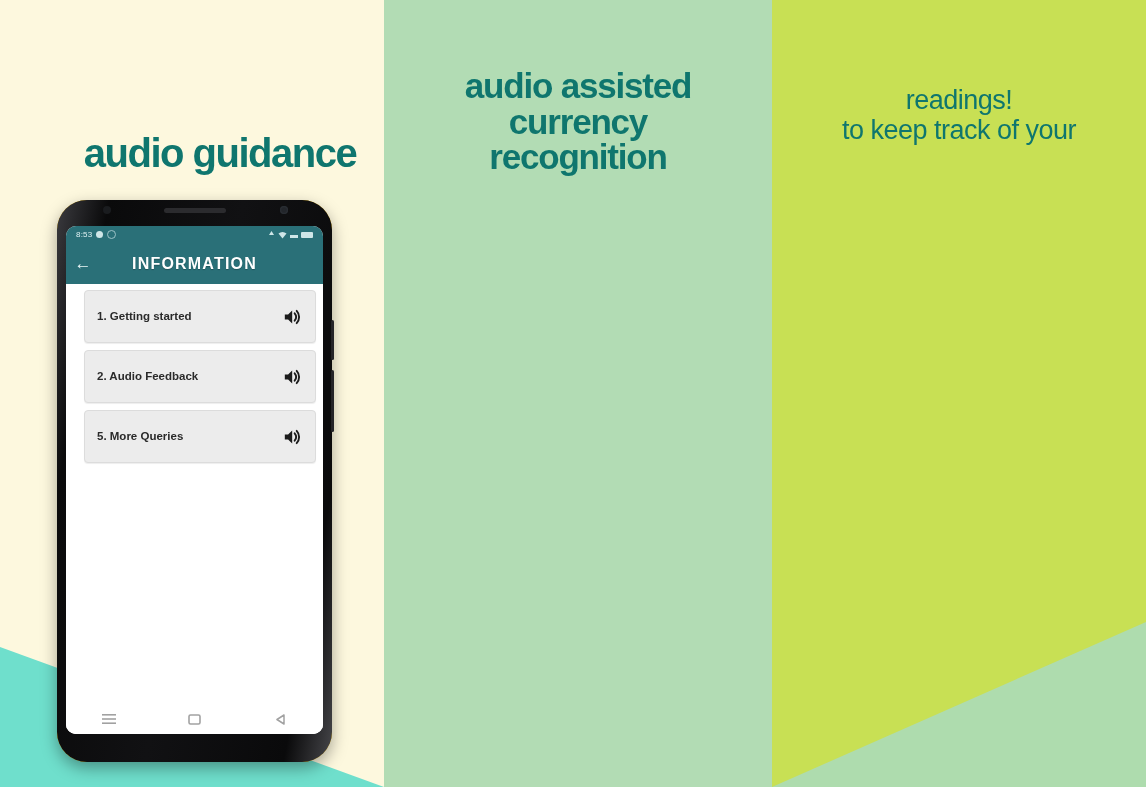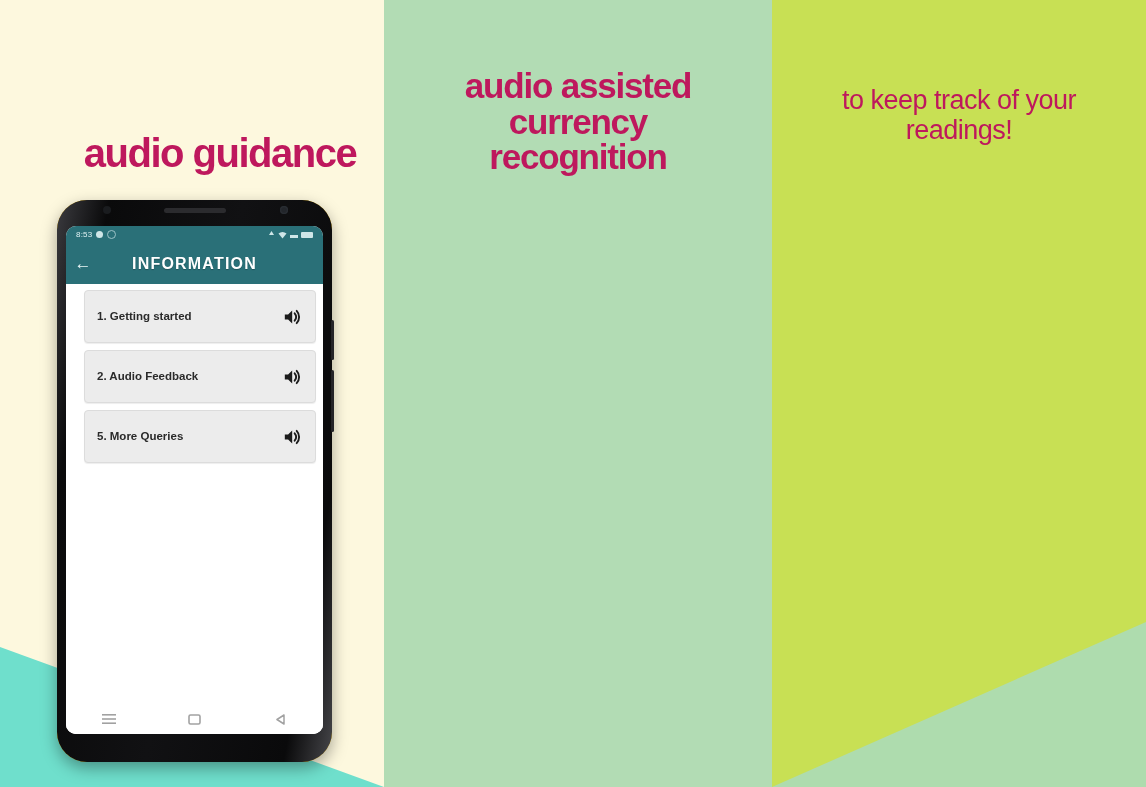--- a/index.html
+++ b/index.html
@@ -15,21 +15,21 @@
   #panel1{left:0;width:440px;background:#fdf8de;}
   #panel2{left:384px;width:388px;background:#b2dcb4;}
   #panel3{left:772px;width:374px;background:#c8e054;}
 
   
   .tri{position:absolute;width:0;height:0;}
   #tri1{left:0;bottom:0;border-left:384px solid #6fdfcc;border-top:140px solid transparent;}
   #tri3{left:0;bottom:0;border-right:374px solid #aedcae;border-top:165px solid transparent;}
 
   
-  .headline{position:absolute;left:0;width:100%;text-align:center;color:#be185d;line-height:1.02;}
+  .headline{position:absolute;left:0;width:100%;text-align:center;color:#0f766e;line-height:1.02;}
   .hl-bold{font-weight:bold;letter-spacing:-1px;}
   #h1{top:133px;font-size:40px;font-weight:bold;letter-spacing:-1.5px;}
   #h2{top:68px;font-size:35px;font-weight:bold;letter-spacing:-1.2px;}
   #h3{top:85px;}
   #h3 .l1{display:block;font-size:33px;font-weight:bold;letter-spacing:-1.2px;}
   #h3 .l2{display:block;font-size:27px;font-weight:normal;letter-spacing:-0.5px;line-height:1.12;}
 
   
   .phone{position:absolute;background:#eab308;border-radius:30px;
          box-shadow:0 6px 16px rgba(0,0,0,.35);}
@@ -184,19 +184,19 @@
       <span>audio assisted</span><br>
       <span>currency</span><br>
       <span>recognition</span>
     </div>
 
   </div>
 
   <div class="panel" id="panel3">
     <div class="tri" id="tri3"></div>
     <div class="headline" id="h3">
+      <span class="l2">readings!</span>
       <span class="l2">to  keep track of your</span>
-      <span class="l2">readings!</span>
     </div>
 
   </div>
 
 </div>
 
 </body></html>

